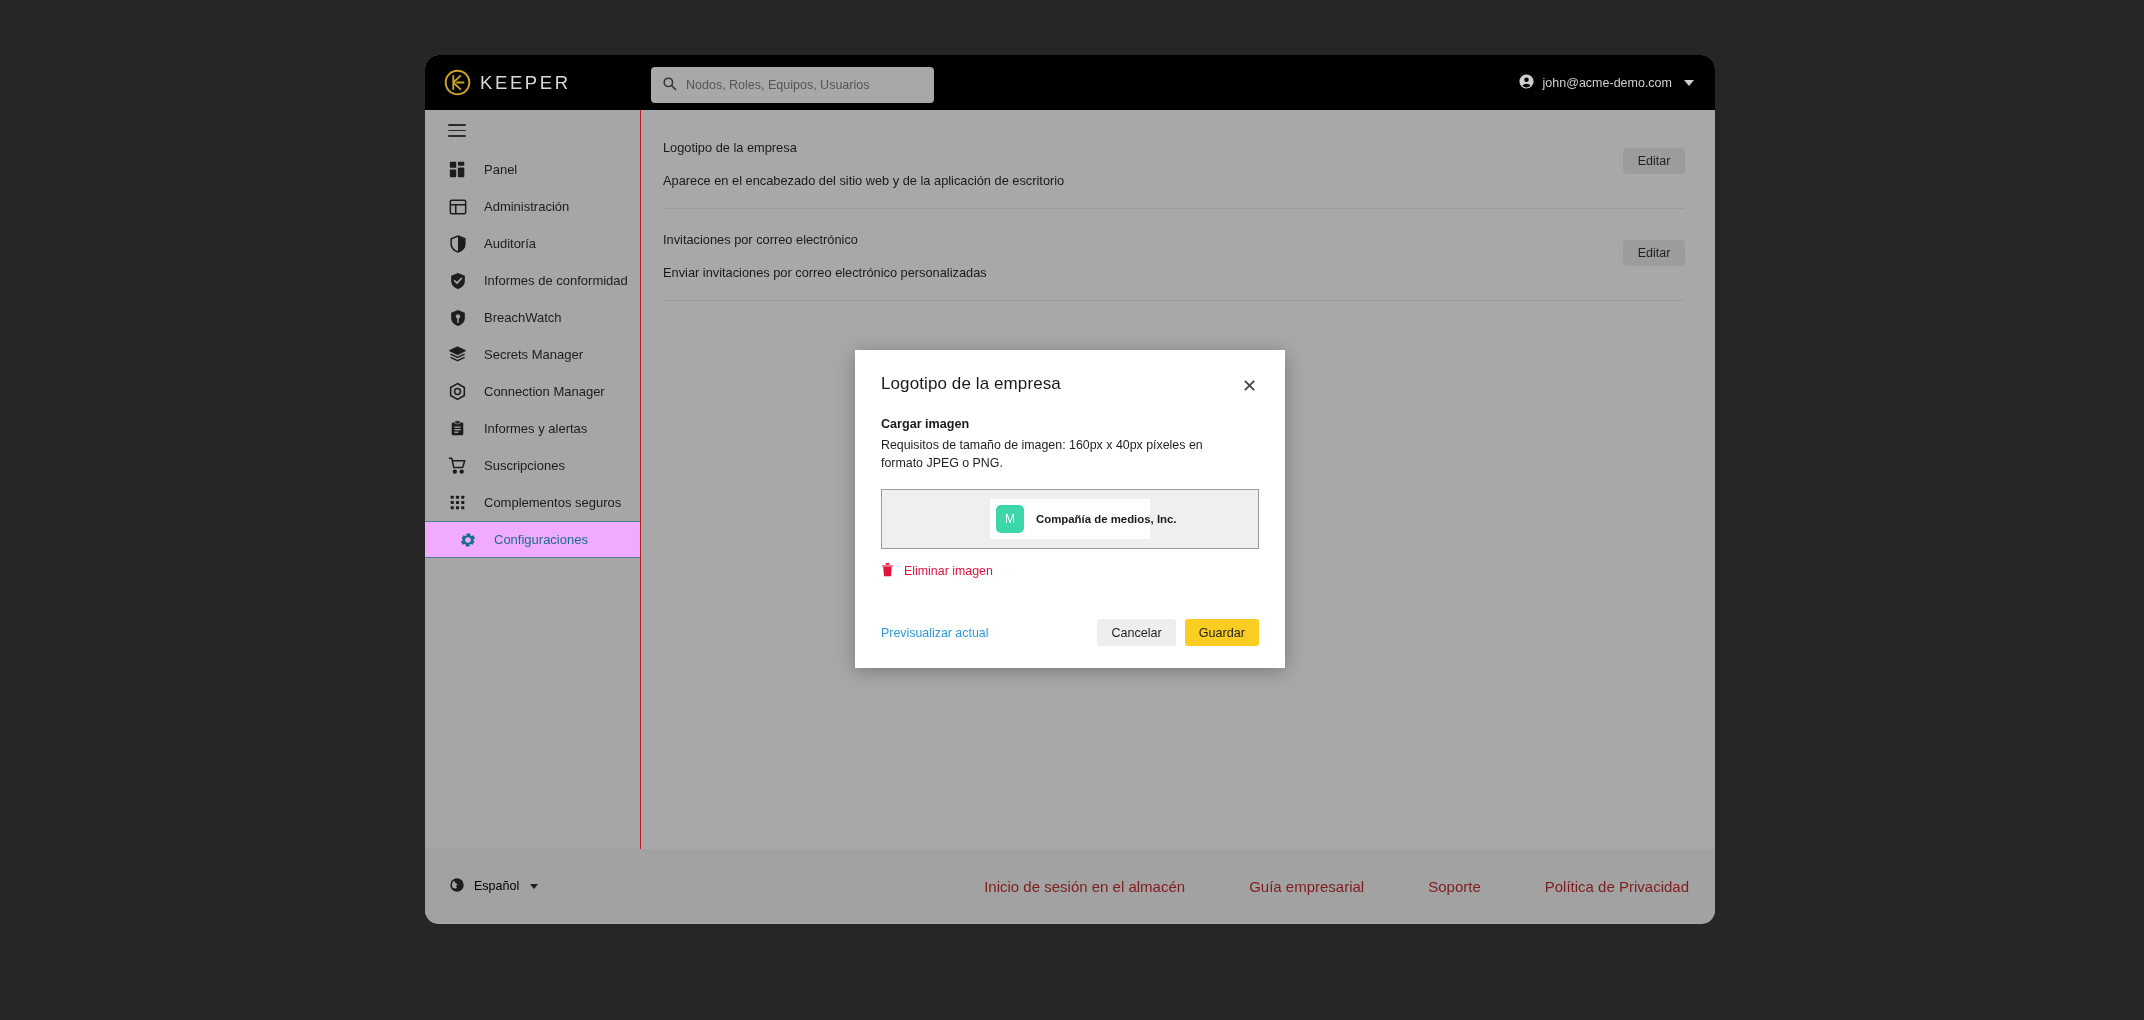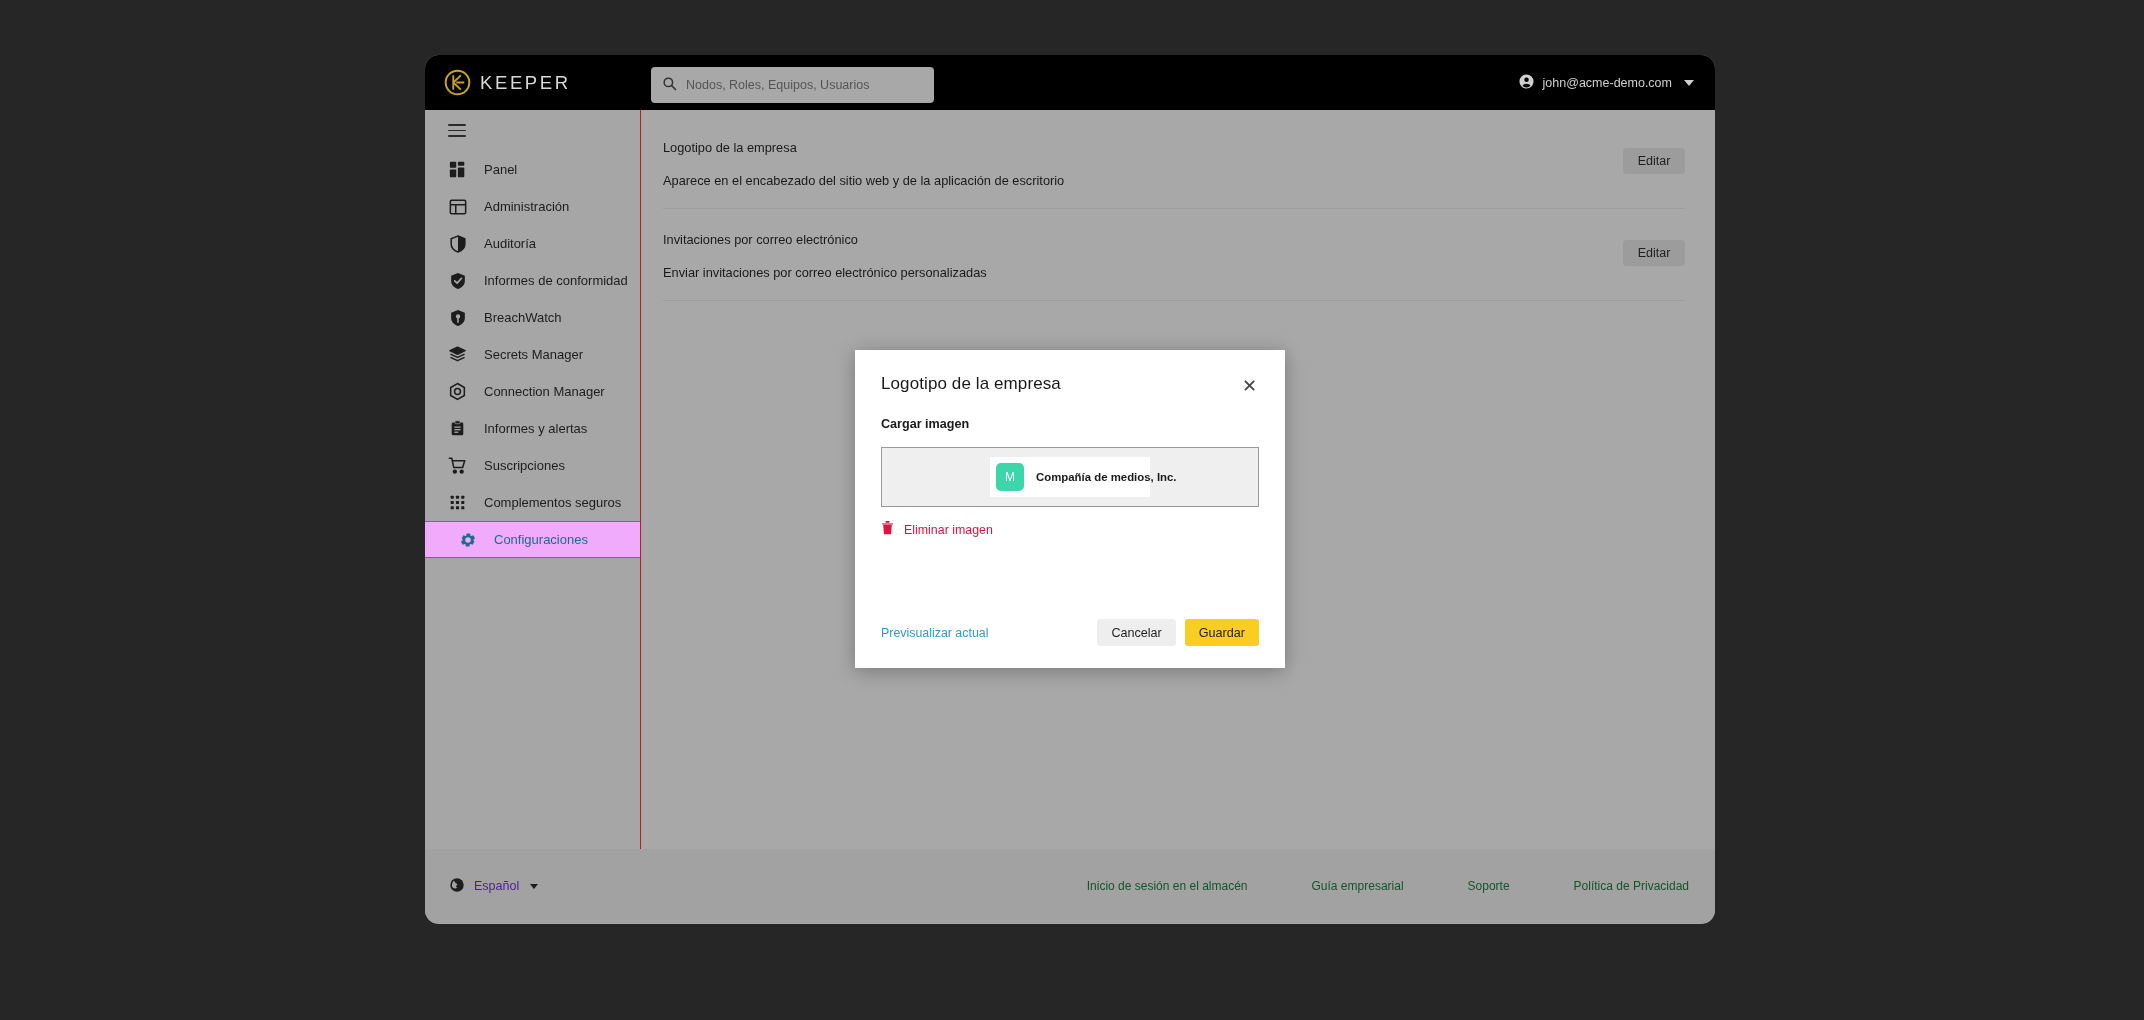--- a/index.html
+++ b/index.html
@@ -135,32 +135,32 @@
   
   #footer {
     height: 74px;
     background: #a2a2a2;
     display: flex; align-items: center;
     justify-content: space-between;
     padding: 0 26px 0 24px;
   }
   #lang-select {
     display: flex; align-items: center; gap: 9px;
-    font-size: 12.5px; color: #4c1d95; cursor: pointer;
+    font-size: 12.5px; color: #000000; cursor: pointer;
   }
   #lang-select .caret {
     width: 0; height: 0;
     border-left: 4.5px solid transparent;
     border-right: 4.5px solid transparent;
     border-top: 5.5px solid #1d1d1d;
     margin-left: 2px;
   }
   #footer-links { display: flex; gap: 24px; }
   #footer-links a {
-    color: #14532d; font-size: 12px; text-decoration: none; cursor: pointer; padding-left: 40px;
+    color: #7f1d1d; font-size: 15px; text-decoration: none; cursor: pointer; padding-left: 40px;
   }
   #modal {
     position: absolute;
     left: 855px; top: 350px;
     width: 430px; height: 318px;
     background: #fff;
     box-shadow: 0 3px 18px rgba(0,0,0,0.28);
     padding: 24px 26px 22px 26px;
     display: flex; flex-direction: column;
   }
@@ -438,20 +438,21 @@
 </div>
 
 <div id="modal">
 
   <div id="modal-header">
     <div id="modal-title">Logotipo de la empresa</div>
     <button id="modal-close">✕</button>
   </div>
 
   <div id="upload-label">Cargar imagen</div>
+  <div id="upload-req">Requisitos de tamaño de imagen: 160px x 40px píxeles en formato JPEG o PNG.</div>
 
   <div id="drop-zone">
     <div id="logo-preview">
       <div id="logo-swatch">M</div>
       <div id="logo-text">Compañía de medios, Inc.</div>
     </div>
   </div>
 
   <div id="remove-row">
     <span>

